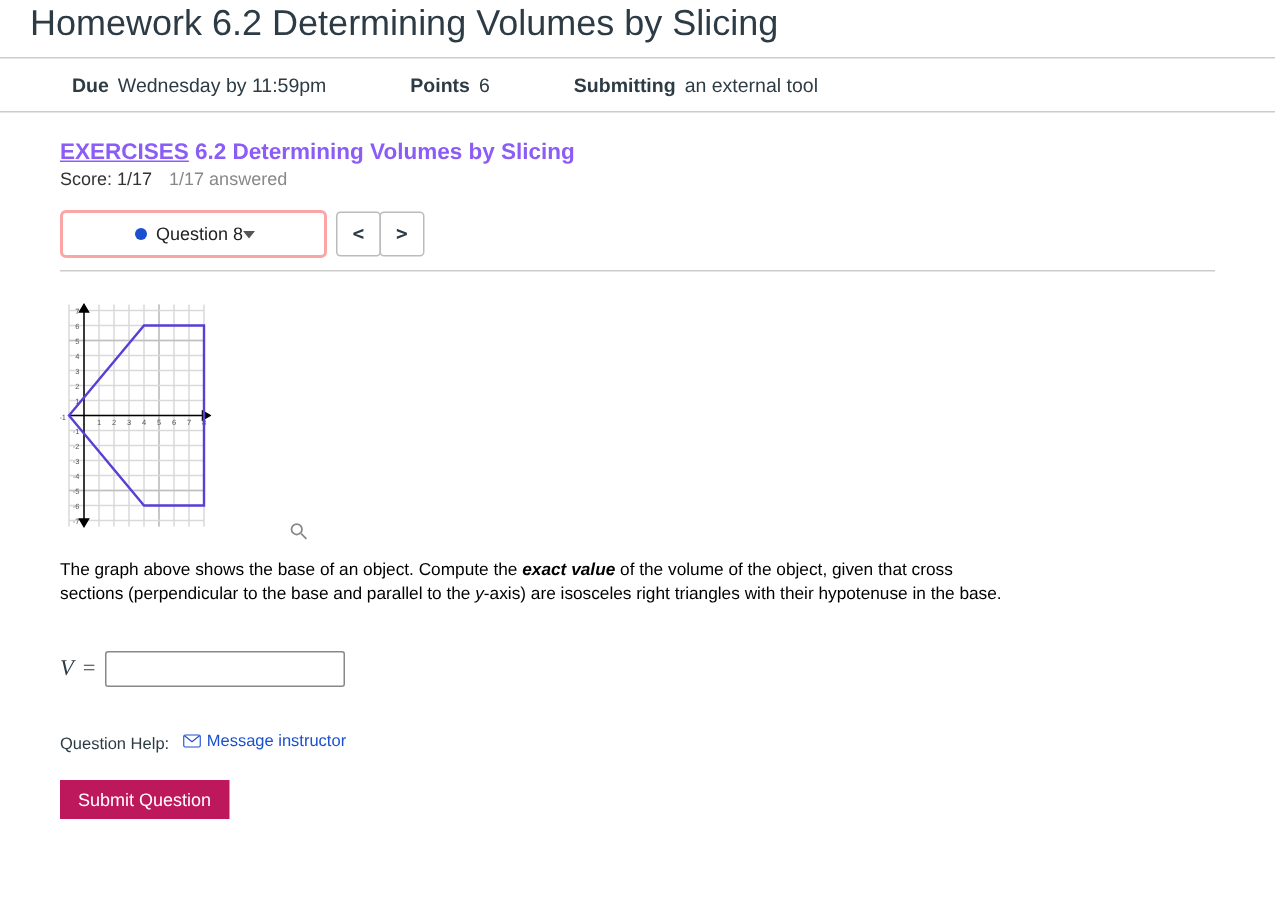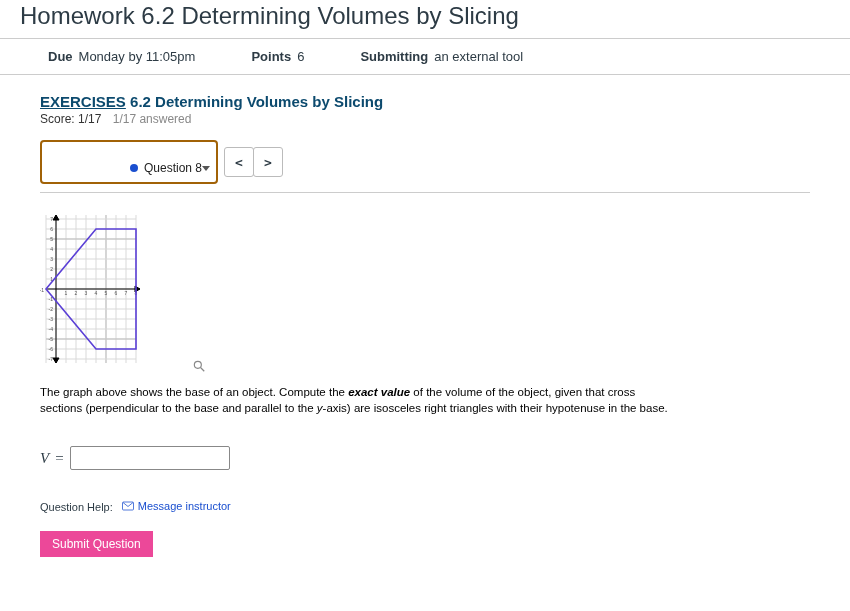--- a/index.html
+++ b/index.html
@@ -15,37 +15,37 @@
   h1.page-title { font-weight: 300; font-size: 24px; margin: 0; color: #2d3b45; }
   .meta-row {
     padding: 10px 20px;
     border-bottom: 1px solid #ccc;
     display: flex;
     gap: 28px;
     font-size: 13px;
   }
   .meta-row .label { font-weight: 700; margin-right: 6px; padding-left: 28px; }
   .content { padding: 18px 40px 20px 40px; }
-  .ex-title { font-weight: 700; font-size: 15px; margin: 0 0 2px 0; color: #0c4a6e; }
+  .ex-title { font-weight: 700; font-size: 15px; margin: 0 0 2px 0; color: #8b5cf6; }
   .ex-title .under { text-decoration: underline; }
   .score-row { font-size: 12px; color: #333; margin-bottom: 14px; }
   .score-row .answered { color: #888; margin-left: 8px; text-align: right; }
 
   .qnav { display: flex; align-items: center; gap: 6px; margin-bottom: 8px; }
   .qselect {
-    border: 2px solid #a16207;
+    border: 2px solid #fca5a5;
     border-radius: 4px;
     height: 28px;
     width: 160px;
     display: flex;
     align-items: center;
-    padding: 12px 6px 0 8px;
+    padding: 0 6px 0 8px;
     font-size: 12px;
     color: #222;
-    justify-content: flex-end;
+    justify-content: center;
     cursor: pointer;
   }
   .qselect .left { display: flex; align-items: center; gap: 6px; }
   .dot { width: 8px; height: 8px; border-radius: 50%; background: #1a4fcf; display: inline-block; }
   .caret { width: 0; height: 0; border-left: 4px solid transparent; border-right: 4px solid transparent; border-top: 5px solid #555; }
   .navbtn {
     width: 28px; height: 28px;
     border: 1px solid #bbb;
     border-radius: 3px;
     background: #fff;
@@ -92,40 +92,40 @@
 
   .help-row {
     font-family: Verdana, Geneva, sans-serif;
     font-size: 11px;
     margin-bottom: 18px;
   }
   .msg-link { color: #1a4fcf; cursor: pointer; display: inline-flex; align-items: center; gap: 4px; margin-left: 6px; justify-content: flex-end;}
   .env-icon { width: 12px; height: 10px; }
 
   .submit-btn {
-    background: #ec4899;
+    background: #be185d;
     color: #fff;
     border: none;
     padding: 6px 12px;
     font-size: 12px;
     cursor: pointer;
   }
 </style>
 </head>
 <body>
 
 <div class="page">
 
   <div class="title-wrap">
     <h1 class="page-title">Homework 6.2 Determining Volumes by Slicing</h1>
   </div>
 
   <div class="meta-row">
     <div>
-      <span class="label">Due</span><span>Monday by 11:05pm</span>
+      <span class="label">Due</span><span>Wednesday by 11:59pm</span>
     </div>
     <div>
       <span class="label">Points</span><span>6</span>
     </div>
     <div>
       <span class="label">Submitting</span><span>an external tool</span>
     </div>
   </div>
 
   <div class="content">

